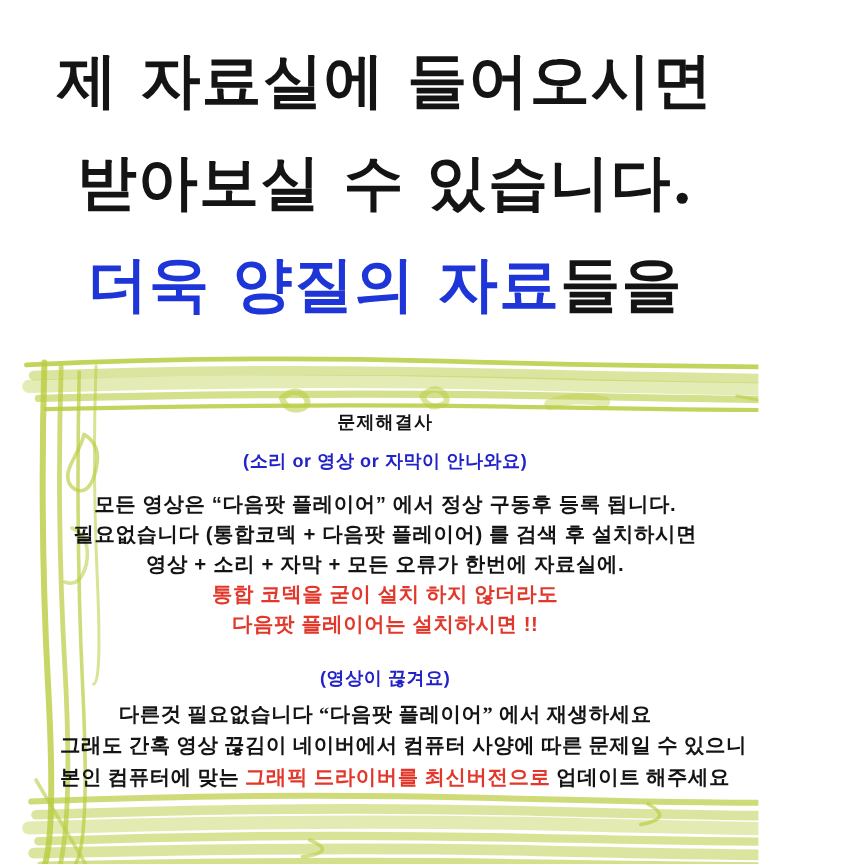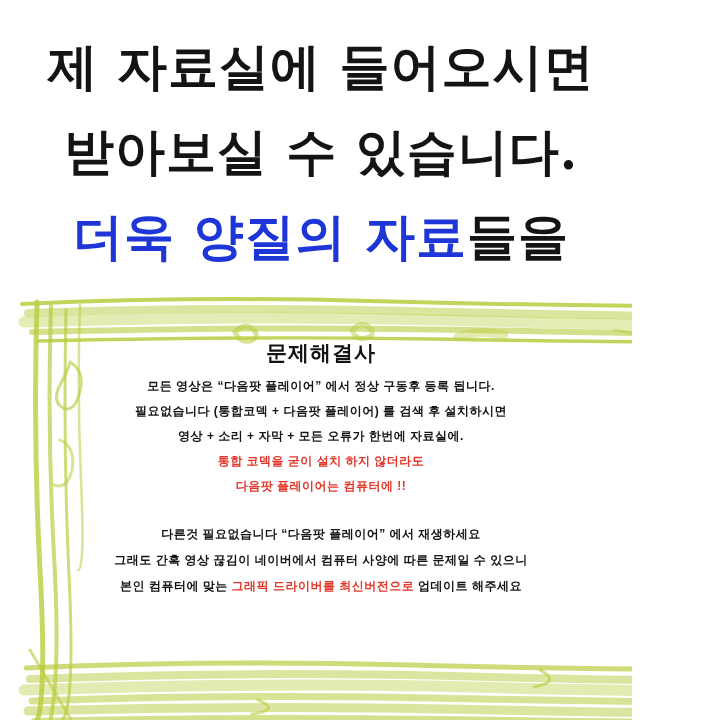--- a/index.html
+++ b/index.html
@@ -13,27 +13,27 @@
     position:absolute;left:0;right:0;top:14px;text-align:center;
     font-family:"DejaVu Serif","Liberation Serif",serif;
     font-weight:bold;color:var(--ink-black,#111111);
   }
   .h-line{font-size:50px;line-height:85px;letter-spacing:1px;white-space:nowrap;}
   .h-accent{color:var(--heading-accent,#1e36d8);}
   .panel{
     position:absolute;left:40px;right:40px;top:332px;text-align:center;
     font-weight:bold;color:var(--ink-black,#1a1a1a);letter-spacing:0.5px;
   }
-  .p-title{font-size:21px;line-height:22px;margin:0 0 10px 0;letter-spacing:1px;}
+  .p-title{font-size:15px;line-height:22px;margin:0 0 10px 0;letter-spacing:1px;}
   .p-sub{font-size:15px;line-height:22px;margin:0 0 12px 0;color:var(--subtitle-blue,#2222c8);}
-  .p-line{font-size:12px;line-height:25px;white-space:nowrap;}
+  .p-line{font-size:17px;line-height:25px;white-space:nowrap;}
   .red{color:var(--note-red,#e2372b);}
   .section-gap{height:22px;}
   .video .p-sub{margin:0 0 6px 0;}
-  .video .p-line{line-height:26px;}
+  .video .p-line{line-height:26px;font-family:Liberation Serif, serif;}
 </style>
 </head>
 <body>
 
 <div class="canvas">
 
   <svg class="frame" viewBox="0 0 723 720" xmlns="http://www.w3.org/2000/svg" aria-hidden="true">
     <g fill="none" stroke="currentColor" stroke-linecap="round">
 
       <path d="M12,294 Q180,286 360,291 T712,296" stroke-width="4" opacity="0.85"></path>
@@ -77,29 +77,31 @@
   <div class="heading">
     <div class="h-line">제 자료실에 들어오시면</div>
     <div class="h-line">받아보실 수 있습니다.</div>
     <div class="h-line"><span class="h-accent">더욱 양질의 자료</span><span>들을</span></div>
   </div>
 
   <div class="panel">
     <div class="p-title">문제해결사</div>
 
     <div class="section audio">
+      <div class="p-sub">(소리 or 영상 or 자막이 안나와요)</div>
       <div class="p-line">모든 영상은 “다음팟 플레이어” 에서 정상 구동후 등록 됩니다.</div>
       <div class="p-line">필요없습니다 (통합코덱 + 다음팟 플레이어) 를 검색 후 설치하시면</div>
       <div class="p-line">영상 + 소리 + 자막 + 모든 오류가 한번에 자료실에.</div>
       <div class="p-line red">통합 코덱을 굳이 설치 하지 않더라도</div>
-      <div class="p-line red">다음팟 플레이어는 컴퓨터에 !!</div>
+      <div class="p-line red">다음팟 플레이어는 설치하시면 !!</div>
     </div>
 
     <div class="section-gap"></div>
 
     <div class="section video">
+      <div class="p-sub">(영상이 끊겨요)</div>
       <div class="p-line">다른것 필요없습니다 “다음팟 플레이어” 에서 재생하세요</div>
       <div class="p-line">그래도 간혹 영상 끊김이 네이버에서 컴퓨터 사양에 따른 문제일 수 있으니</div>
       <div class="p-line"><span>본인 컴퓨터에 맞는 </span><span class="red">그래픽 드라이버를 최신버전으로</span><span> 업데이트 해주세요</span></div>
     </div>
   </div>
 
 </div>
 
 </body></html>

